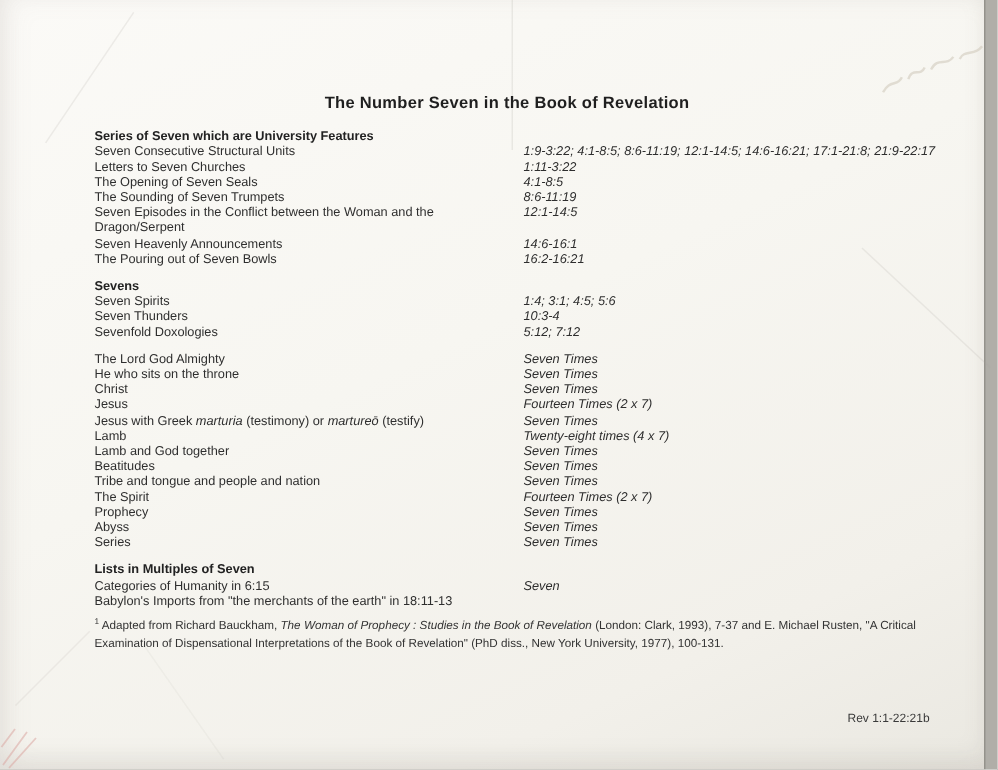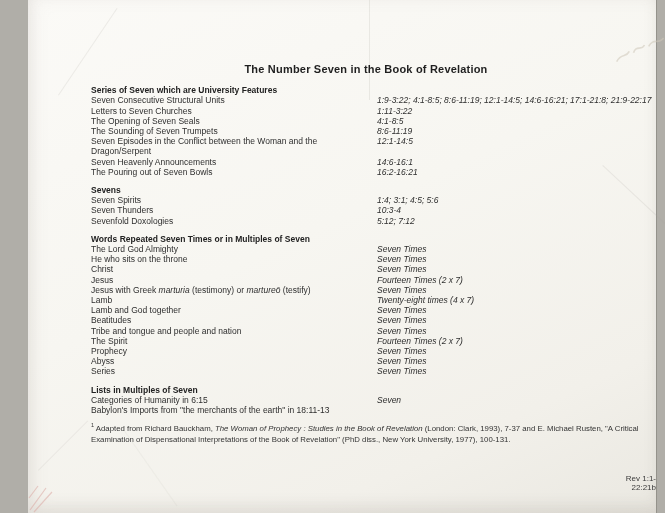--- a/index.html
+++ b/index.html
@@ -6,21 +6,20 @@
   .scan{
     position:relative;width:665px;height:513px;overflow:hidden;
     background:#b0aea8;
     font-family:"Liberation Sans", sans-serif;
   }
   .paper{
     position:absolute;left:0;top:0;bottom:0;right:8px;
     background:linear-gradient(155deg,#fbfaf7 0%,#f7f6f1 45%,#f2f0ea 80%,#eae8e1 100%);
     border-right:1px solid #94928b;
     box-shadow:inset 0 -8px 14px rgba(120,118,110,0.12), inset 8px 0 16px rgba(150,148,140,0.07);
-    margin-left:28px;
   }
   .crease{position:absolute;background:rgba(168,165,156,0.35);height:1px;transform-origin:0 0;}
   .c-fold{left:341px;top:0;width:1px;height:100px;opacity:.55;}
   .c-tl{left:30px;top:95px;width:105px;transform:rotate(-56deg);opacity:.5;}
   .c-r{left:575px;top:165px;width:117px;transform:rotate(43deg);opacity:.5;}
   .c-bl{left:10px;top:470px;width:70px;transform:rotate(-45deg);opacity:.4;}
   .c-b2{left:95px;top:428px;width:95px;transform:rotate(55deg);opacity:.25;}
   .bleed{position:absolute;left:583px;top:28px;transform:rotate(-9deg);}
   .pinkmark{position:absolute;left:0px;top:466px;}
   .content{
@@ -36,21 +35,21 @@
   .section-header{font-weight:bold;color:#222;}
   .row{display:flex;}
   .row .label{flex:0 0 280px;padding-right:6px;}
   .row .value{flex:1;font-style:italic;}
   .it{font-style:italic;}
   .footnote{
     margin:5px 0 0 0;font-size:7.8px;line-height:11px;color:#333;width:584px;
   }
   .footnote sup{font-size:5.5px;}
   .footer-ref{
-    position:absolute;left:581px;top:474px;font-size:8px;color:#3a3a3a;text-align:right;
+    position:absolute;left:565px;top:474px;font-size:8px;color:#3a3a3a;text-align:right;
   }
 </style>
 </head>
 <body>
 
 <div class="scan">
   <div class="paper">
     <div class="crease c-fold"></div>
     <div class="crease c-tl"></div>
     <div class="crease c-r"></div>
@@ -108,21 +107,20 @@
             <div class="row">
               <span class="label">Seven Thunders</span>
               <span class="value">10:3-4</span>
             </div>
             <div class="row">
               <span class="label">Sevenfold Doxologies</span>
               <span class="value">5:12; 7:12</span>
             </div>
           </div>
           <div class="section">
-            <div class="section-header">Words Repeated Seven Times or in Multiples of Seven</div>
             <div class="row">
               <span class="label">The Lord God Almighty</span>
               <span class="value">Seven Times</span>
             </div>
             <div class="row">
               <span class="label">He who sits on the throne</span>
               <span class="value">Seven Times</span>
             </div>
             <div class="row">
               <span class="label">Christ</span>

